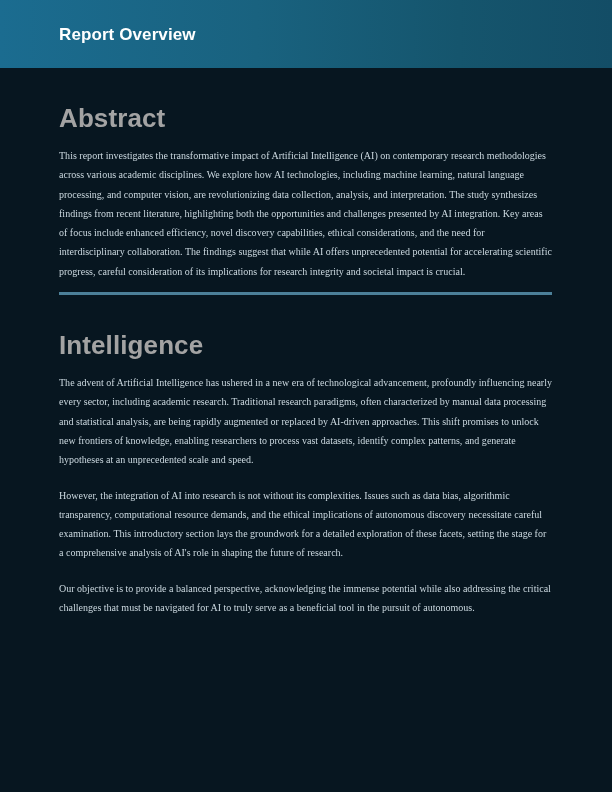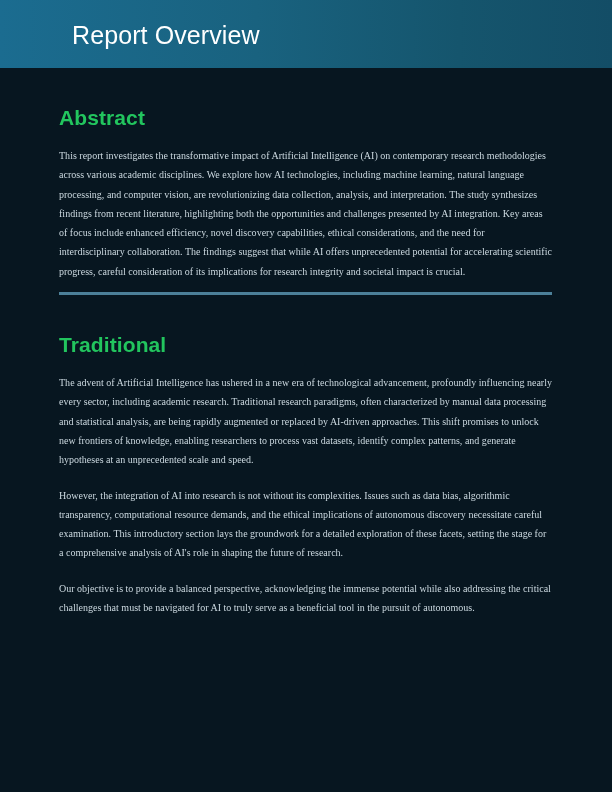--- a/index.html
+++ b/index.html
@@ -20,25 +20,25 @@
     position: absolute;
     top: 0;
     left: 0;
     width: 612px;
     height: 68px;
     background: linear-gradient(90deg, #1b6c90 0%, #19627f 42%, #15556d 75%, #134d66 100%);
     box-sizing: border-box;
   }
   .doc-header-title {
     position: absolute;
-    left: 72px;
+    left: 59px;
     top: 23px;
     font-family: "Liberation Sans", "DejaVu Sans", sans-serif;
-    font-size: 25px;
-    font-weight: normal;
+    font-size: 17px;
+    font-weight: bold;
     color: #ffffff;
     letter-spacing: 0.1px;
     line-height: 24px;
     white-space: nowrap;
   }
 
   
   .page-body {
     position: absolute;
     top: 68px;
@@ -57,23 +57,23 @@
 
   .section {
     margin: 0;
   }
   .section-abstract { padding-top: 38px; }
   .section-introduction { padding-top: 38px; }
 
   h2.section-heading {
     margin: 0 0 16px 0;
     font-family: "Liberation Sans", "DejaVu Sans", sans-serif;
-    font-size: 21px;
+    font-size: 26px;
     font-weight: bold;
-    color: #22c55e;
+    color: #a3a3a3;
     letter-spacing: 0.1px;
     line-height: 24px;
   }
 
   p.body-paragraph {
     margin: 0;
     font-family: "Liberation Serif", "DejaVu Serif", serif;
     font-size: 10px;
     line-height: 19.3px;
     color: #ccd9e0;
@@ -103,21 +103,21 @@
 <div class="page-body">
   <div class="content">
 
     <section class="section section-abstract">
       <h2 class="section-heading">Abstract</h2>
       <p class="body-paragraph">This report investigates the transformative impact of Artificial Intelligence (AI) on contemporary research methodologies across various academic disciplines. We explore how AI technologies, including machine learning, natural language processing, and computer vision, are revolutionizing data collection, analysis, and interpretation. The study synthesizes findings from recent literature, highlighting both the opportunities and challenges presented by AI integration. Key areas of focus include enhanced efficiency, novel discovery capabilities, ethical considerations, and the need for interdisciplinary collaboration. The findings suggest that while AI offers unprecedented potential for accelerating scientific progress, careful consideration of its implications for research integrity and societal impact is crucial.</p>
       <div class="section-divider"></div>
     </section>
 
     <section class="section section-introduction">
-      <h2 class="section-heading">Traditional</h2>
+      <h2 class="section-heading">Intelligence</h2>
       <p class="body-paragraph">The advent of Artificial Intelligence has ushered in a new era of technological advancement, profoundly influencing nearly every sector, including academic research. Traditional research paradigms, often characterized by manual data processing and statistical analysis, are being rapidly augmented or replaced by AI-driven approaches. This shift promises to unlock new frontiers of knowledge, enabling researchers to process vast datasets, identify complex patterns, and generate hypotheses at an unprecedented scale and speed.</p>
       <p class="body-paragraph">However, the integration of AI into research is not without its complexities. Issues such as data bias, algorithmic transparency, computational resource demands, and the ethical implications of autonomous discovery necessitate careful examination. This introductory section lays the groundwork for a detailed exploration of these facets, setting the stage for a comprehensive analysis of AI's role in shaping the future of research.</p>
       <p class="body-paragraph">Our objective is to provide a balanced perspective, acknowledging the immense potential while also addressing the critical challenges that must be navigated for AI to truly serve as a beneficial tool in the pursuit of autonomous.</p>
     </section>
 
   </div>
 
 </div>
 
 </body></html>

